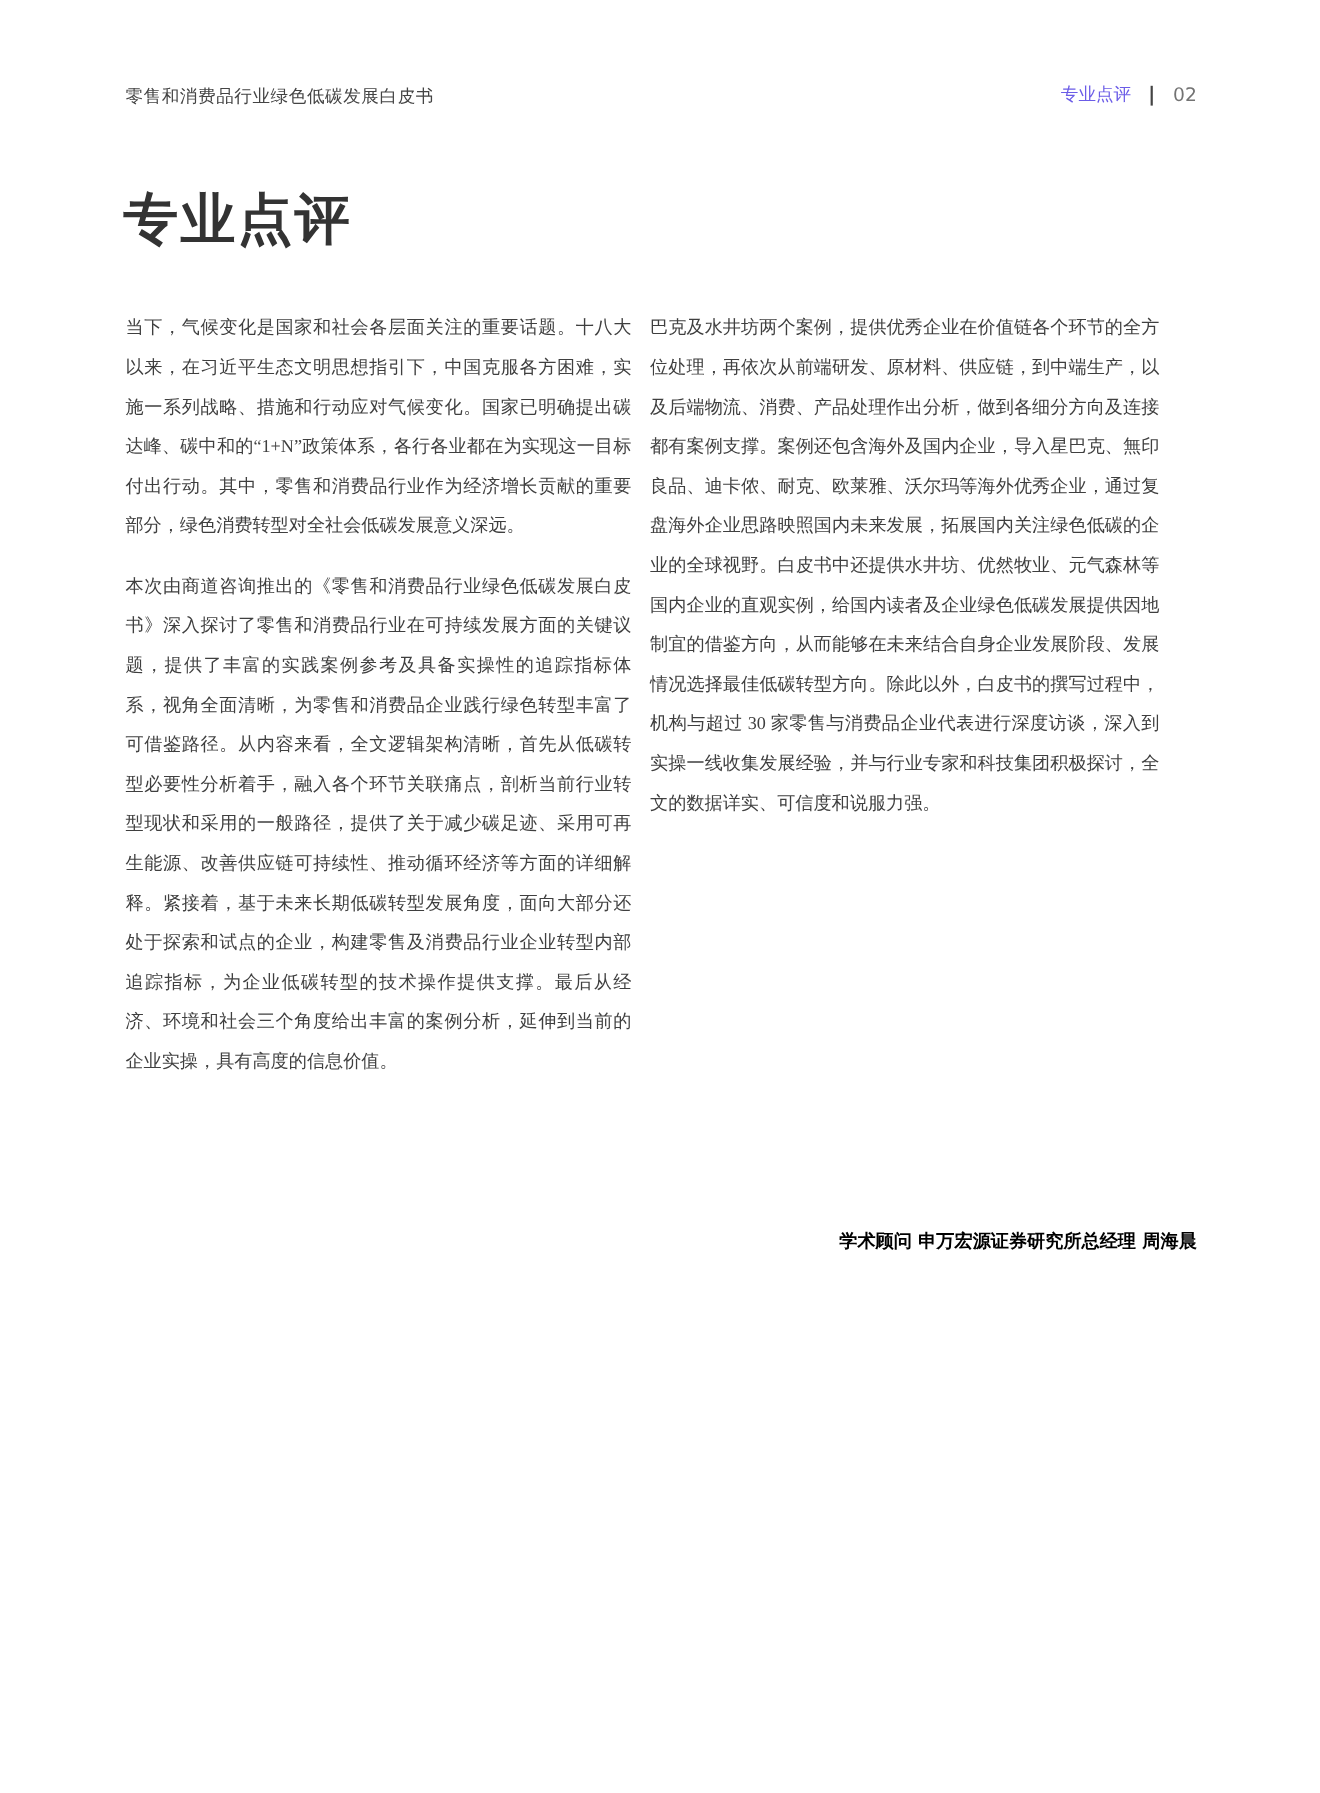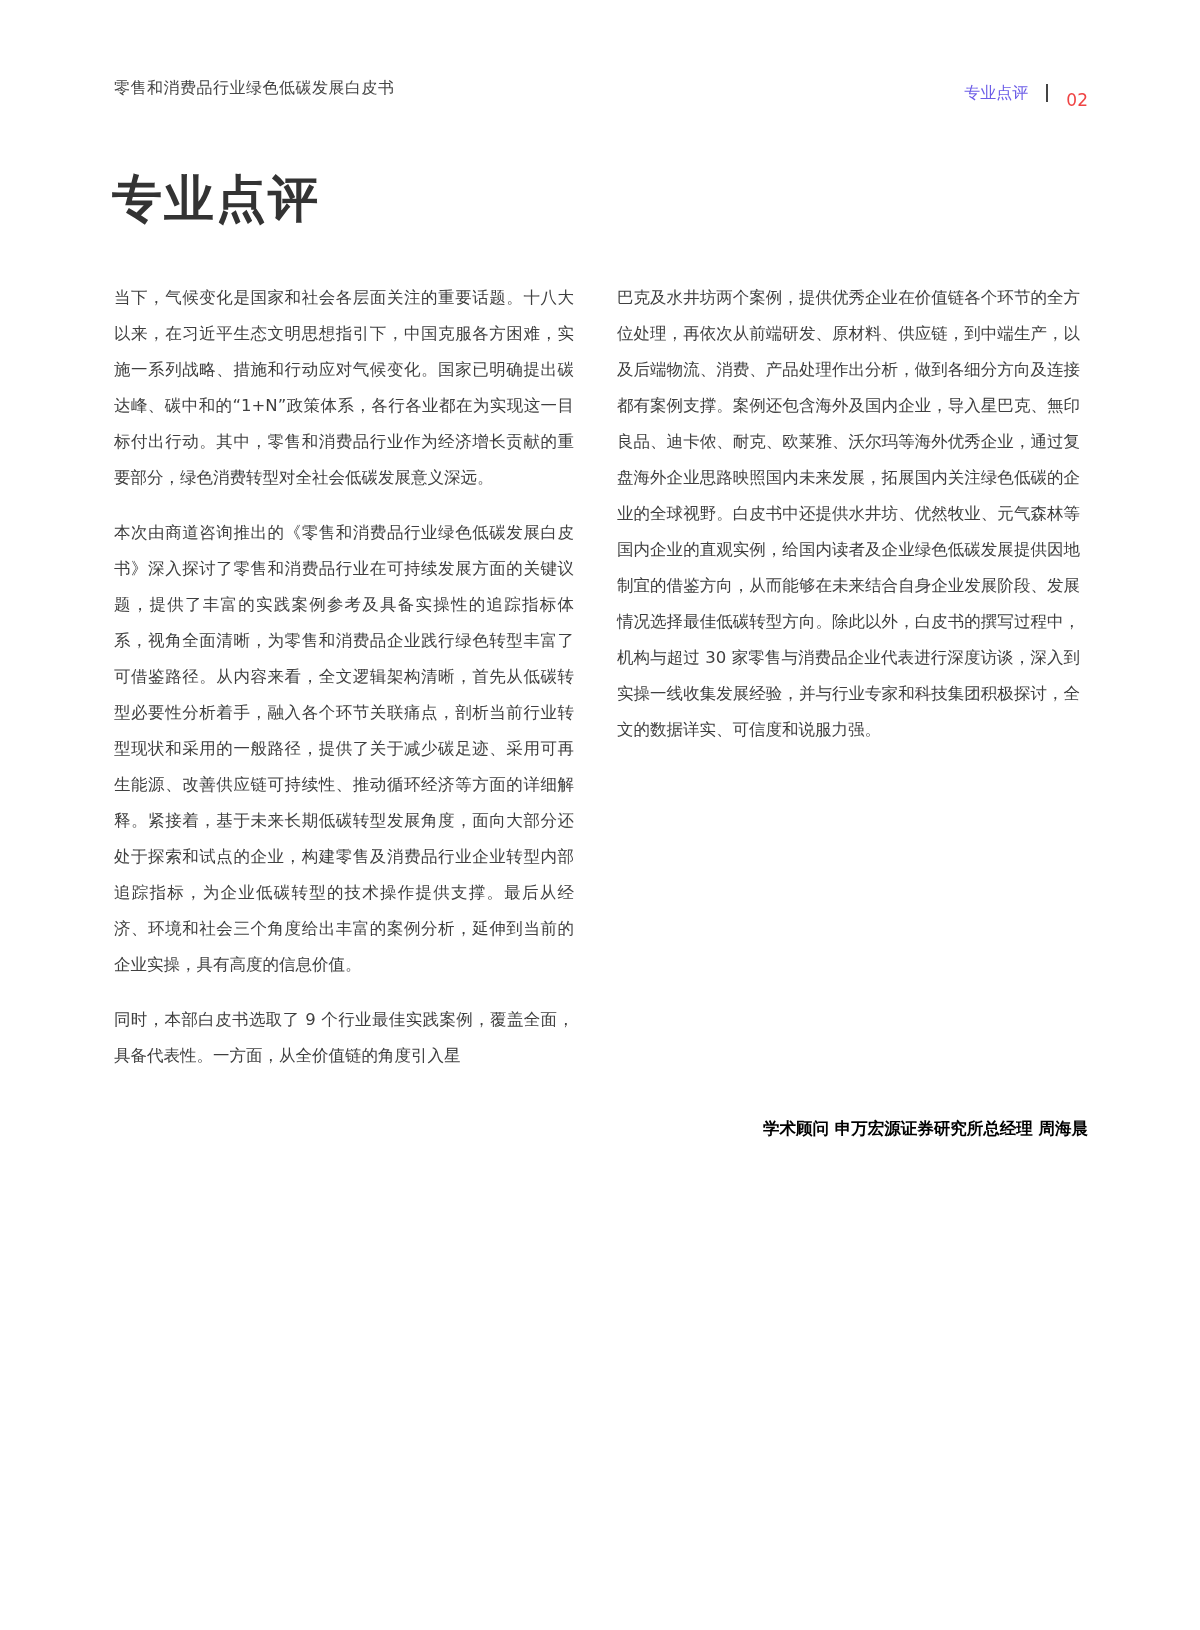--- a/index.html
+++ b/index.html
@@ -2,43 +2,42 @@
 <html><head>
 <meta charset="utf-8">
 <style>
   html, body { margin: 0; padding: 0; background: #ffffff; }
   body { width: 1200px; height: 1630px; position: relative; overflow: hidden;
          font-family: "DejaVu Sans", "Liberation Sans", sans-serif; color: #3d3d3d; }
   .header-left { position: absolute; left: 114px; top: 78px; font-size: 16px; color: #444; letter-spacing: 0.5px; }
   .header-right { position: absolute; right: 112px; top: 76px; font-size: 16px; display: flex; align-items: center; gap: 18px; }
   .header-section { color: #6b5ce7; }
   .header-sep { width: 2px; height: 18px; background: #444; display: inline-block; }
-  .header-page { color: #ef4444; font-size: 17px; margin-top: 14px; }
+  .header-page { color: #737373; font-size: 17px; }
   .page-title { position: absolute; left: 112px; top: 166px; margin: 0; font-size: 50px; font-weight: bold; color: #333; letter-spacing: 2px; }
-  .col { position: absolute; top: 280px; width: 460px; font-size: 16.5px; line-height: 36px; color: #3f3f3f; text-align: justify; }
+  .col { position: absolute; top: 280px; width: 460px; font-size: 16.5px; line-height: 36px; color: #3f3f3f; text-align: justify; font-family: Liberation Serif, serif; }
   .col-left { left: 114px; }
-  .col-right { left: 617px; width: 463px; }
+  .col-right { left: 591px; width: 463px; }
   .col p { margin: 0 0 19px 0; }
   .signature { position: absolute; right: 112px; top: 1118px; font-size: 16.5px; font-weight: bold; color: #000000; }
 </style>
 </head>
 <body>
 
 <div class="header-left">零售和消费品行业绿色低碳发展白皮书</div>
 <div class="header-right">
   <span class="header-section">专业点评</span>
   <span class="header-sep"></span>
   <span class="header-page">02</span>
 </div>
 
 <h1 class="page-title">专业点评</h1>
 
 <div class="col col-left">
   <p>当下，气候变化是国家和社会各层面关注的重要话题。十八大以来，在习近平生态文明思想指引下，中国克服各方困难，实施一系列战略、措施和行动应对气候变化。国家已明确提出碳达峰、碳中和的“1+N”政策体系，各行各业都在为实现这一目标付出行动。其中，零售和消费品行业作为经济增长贡献的重要部分，绿色消费转型对全社会低碳发展意义深远。</p>
   <p>本次由商道咨询推出的《零售和消费品行业绿色低碳发展白皮书》深入探讨了零售和消费品行业在可持续发展方面的关键议题，提供了丰富的实践案例参考及具备实操性的追踪指标体系，视角全面清晰，为零售和消费品企业践行绿色转型丰富了可借鉴路径。从内容来看，全文逻辑架构清晰，首先从低碳转型必要性分析着手，融入各个环节关联痛点，剖析当前行业转型现状和采用的一般路径，提供了关于减少碳足迹、采用可再生能源、改善供应链可持续性、推动循环经济等方面的详细解释。紧接着，基于未来长期低碳转型发展角度，面向大部分还处于探索和试点的企业，构建零售及消费品行业企业转型内部追踪指标，为企业低碳转型的技术操作提供支撑。最后从经济、环境和社会三个角度给出丰富的案例分析，延伸到当前的企业实操，具有高度的信息价值。</p>
-  <p>同时，本部白皮书选取了 9 个行业最佳实践案例，覆盖全面，具备代表性。一方面，从全价值链的角度引入星</p>
 </div>
 
 <div class="col col-right">
   <p>巴克及水井坊两个案例，提供优秀企业在价值链各个环节的全方位处理，再依次从前端研发、原材料、供应链，到中端生产，以及后端物流、消费、产品处理作出分析，做到各细分方向及连接都有案例支撑。案例还包含海外及国内企业，导入星巴克、無印良品、迪卡侬、耐克、欧莱雅、沃尔玛等海外优秀企业，通过复盘海外企业思路映照国内未来发展，拓展国内关注绿色低碳的企业的全球视野。白皮书中还提供水井坊、优然牧业、元气森林等国内企业的直观实例，给国内读者及企业绿色低碳发展提供因地制宜的借鉴方向，从而能够在未来结合自身企业发展阶段、发展情况选择最佳低碳转型方向。除此以外，白皮书的撰写过程中，机构与超过 30 家零售与消费品企业代表进行深度访谈，深入到实操一线收集发展经验，并与行业专家和科技集团积极探讨，全文的数据详实、可信度和说服力强。</p>
 </div>
 
 <div class="signature">学术顾问 申万宏源证券研究所总经理 周海晨</div>
 
 </body></html>

